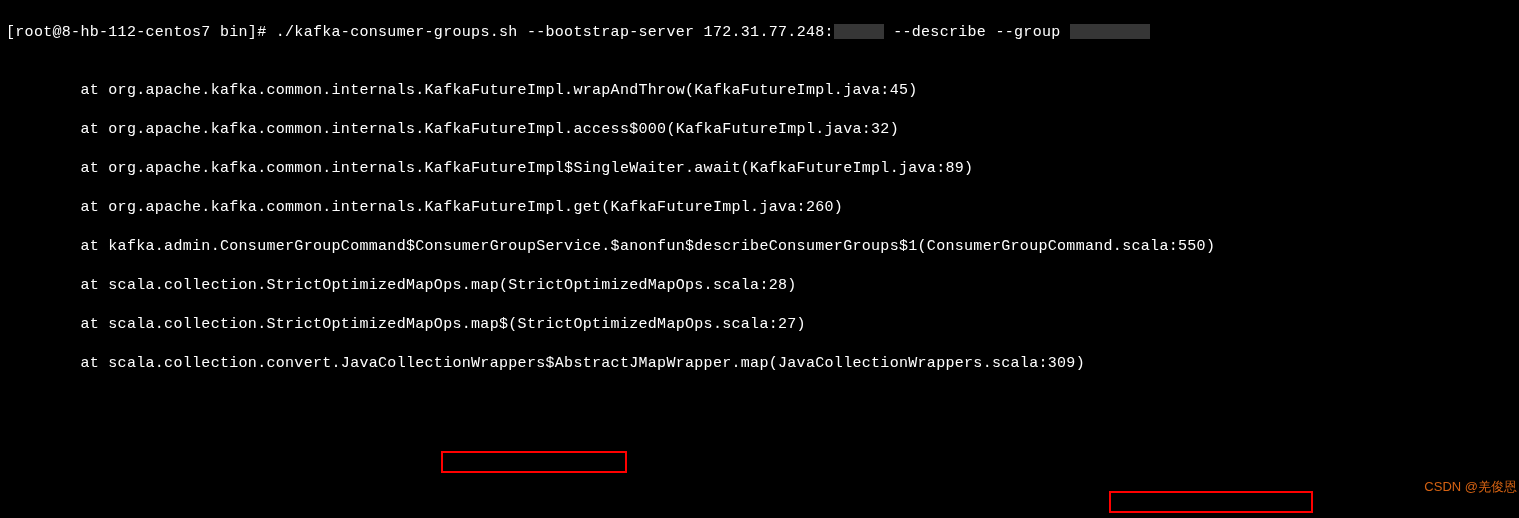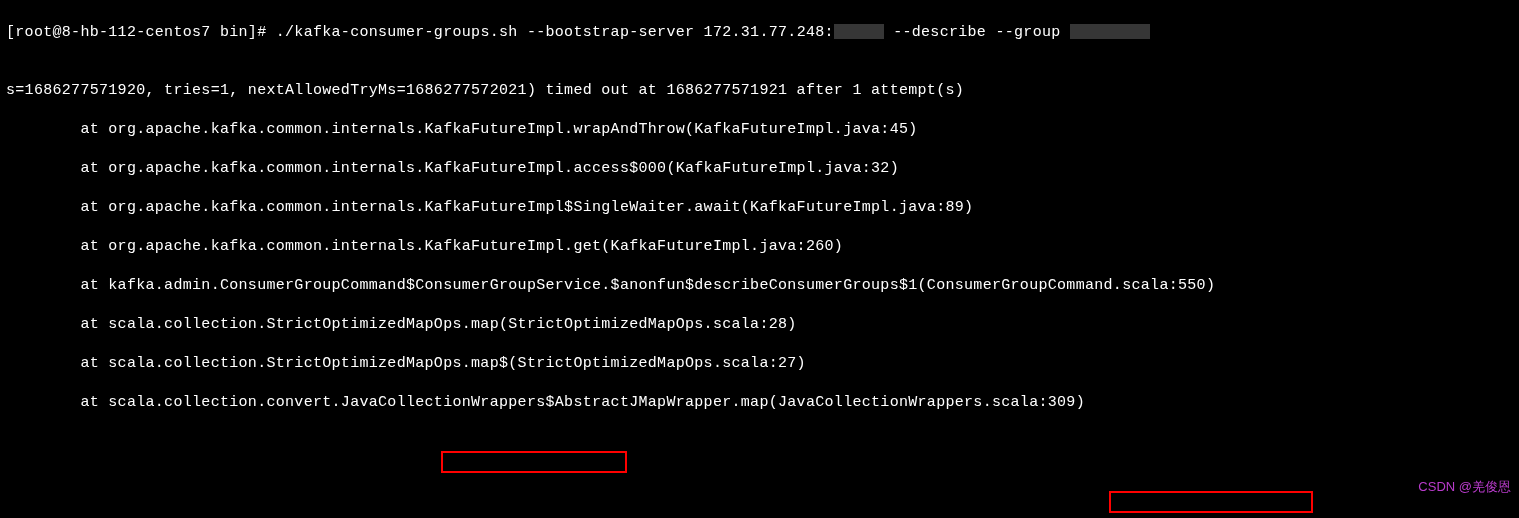--- a/index.html
+++ b/index.html
@@ -30,35 +30,34 @@
     .redacted.group { width: 80px; height: 15px; }
     .highlight-box {
       position: absolute;
       border: 2px solid #f00;
       pointer-events: none;
     }
     .hl1 { left: 441px; top: 451px; width: 186px; height: 22px; }
     .hl2 { left: 1109px; top: 491px; width: 204px; height: 22px; }
     .watermark {
       position: absolute;
-      right: 8px;
+      right: 2px;
       bottom: 22px;
-      color: #d946ef;
+      color: #f97316;
       font-size: 13px;
       font-family: Arial, sans-serif;
       opacity: 0.85;
     }
   </style>
 </head>
 <body>
 
 <div class="terminal">
 <span class="line"><span>[root@8-hb-112-centos7 bin]# </span><span>./kafka-consumer-groups.sh --bootstrap-server 172.31.77.248:</span><span class="redacted port"></span><span> --describe --group </span><span class="redacted group"></span></span>
 <span class="line"></span>
-<span class="line">s=1686277571920, tries=1, nextAllowedTryMs=1686277572021) timed out at 1686277571921 after 1 attempt(s)</span>
 <span class="line">        at org.apache.kafka.common.internals.KafkaFutureImpl.wrapAndThrow(KafkaFutureImpl.java:45)</span>
 <span class="line">        at org.apache.kafka.common.internals.KafkaFutureImpl.access$000(KafkaFutureImpl.java:32)</span>
 <span class="line">        at org.apache.kafka.common.internals.KafkaFutureImpl$SingleWaiter.await(KafkaFutureImpl.java:89)</span>
 <span class="line">        at org.apache.kafka.common.internals.KafkaFutureImpl.get(KafkaFutureImpl.java:260)</span>
 <span class="line">        at kafka.admin.ConsumerGroupCommand$ConsumerGroupService.$anonfun$describeConsumerGroups$1(ConsumerGroupCommand.scala:550)</span>
 <span class="line">        at scala.collection.StrictOptimizedMapOps.map(StrictOptimizedMapOps.scala:28)</span>
 <span class="line">        at scala.collection.StrictOptimizedMapOps.map$(StrictOptimizedMapOps.scala:27)</span>
 <span class="line">        at scala.collection.convert.JavaCollectionWrappers$AbstractJMapWrapper.map(JavaCollectionWrappers.scala:309)</span>
 
 

